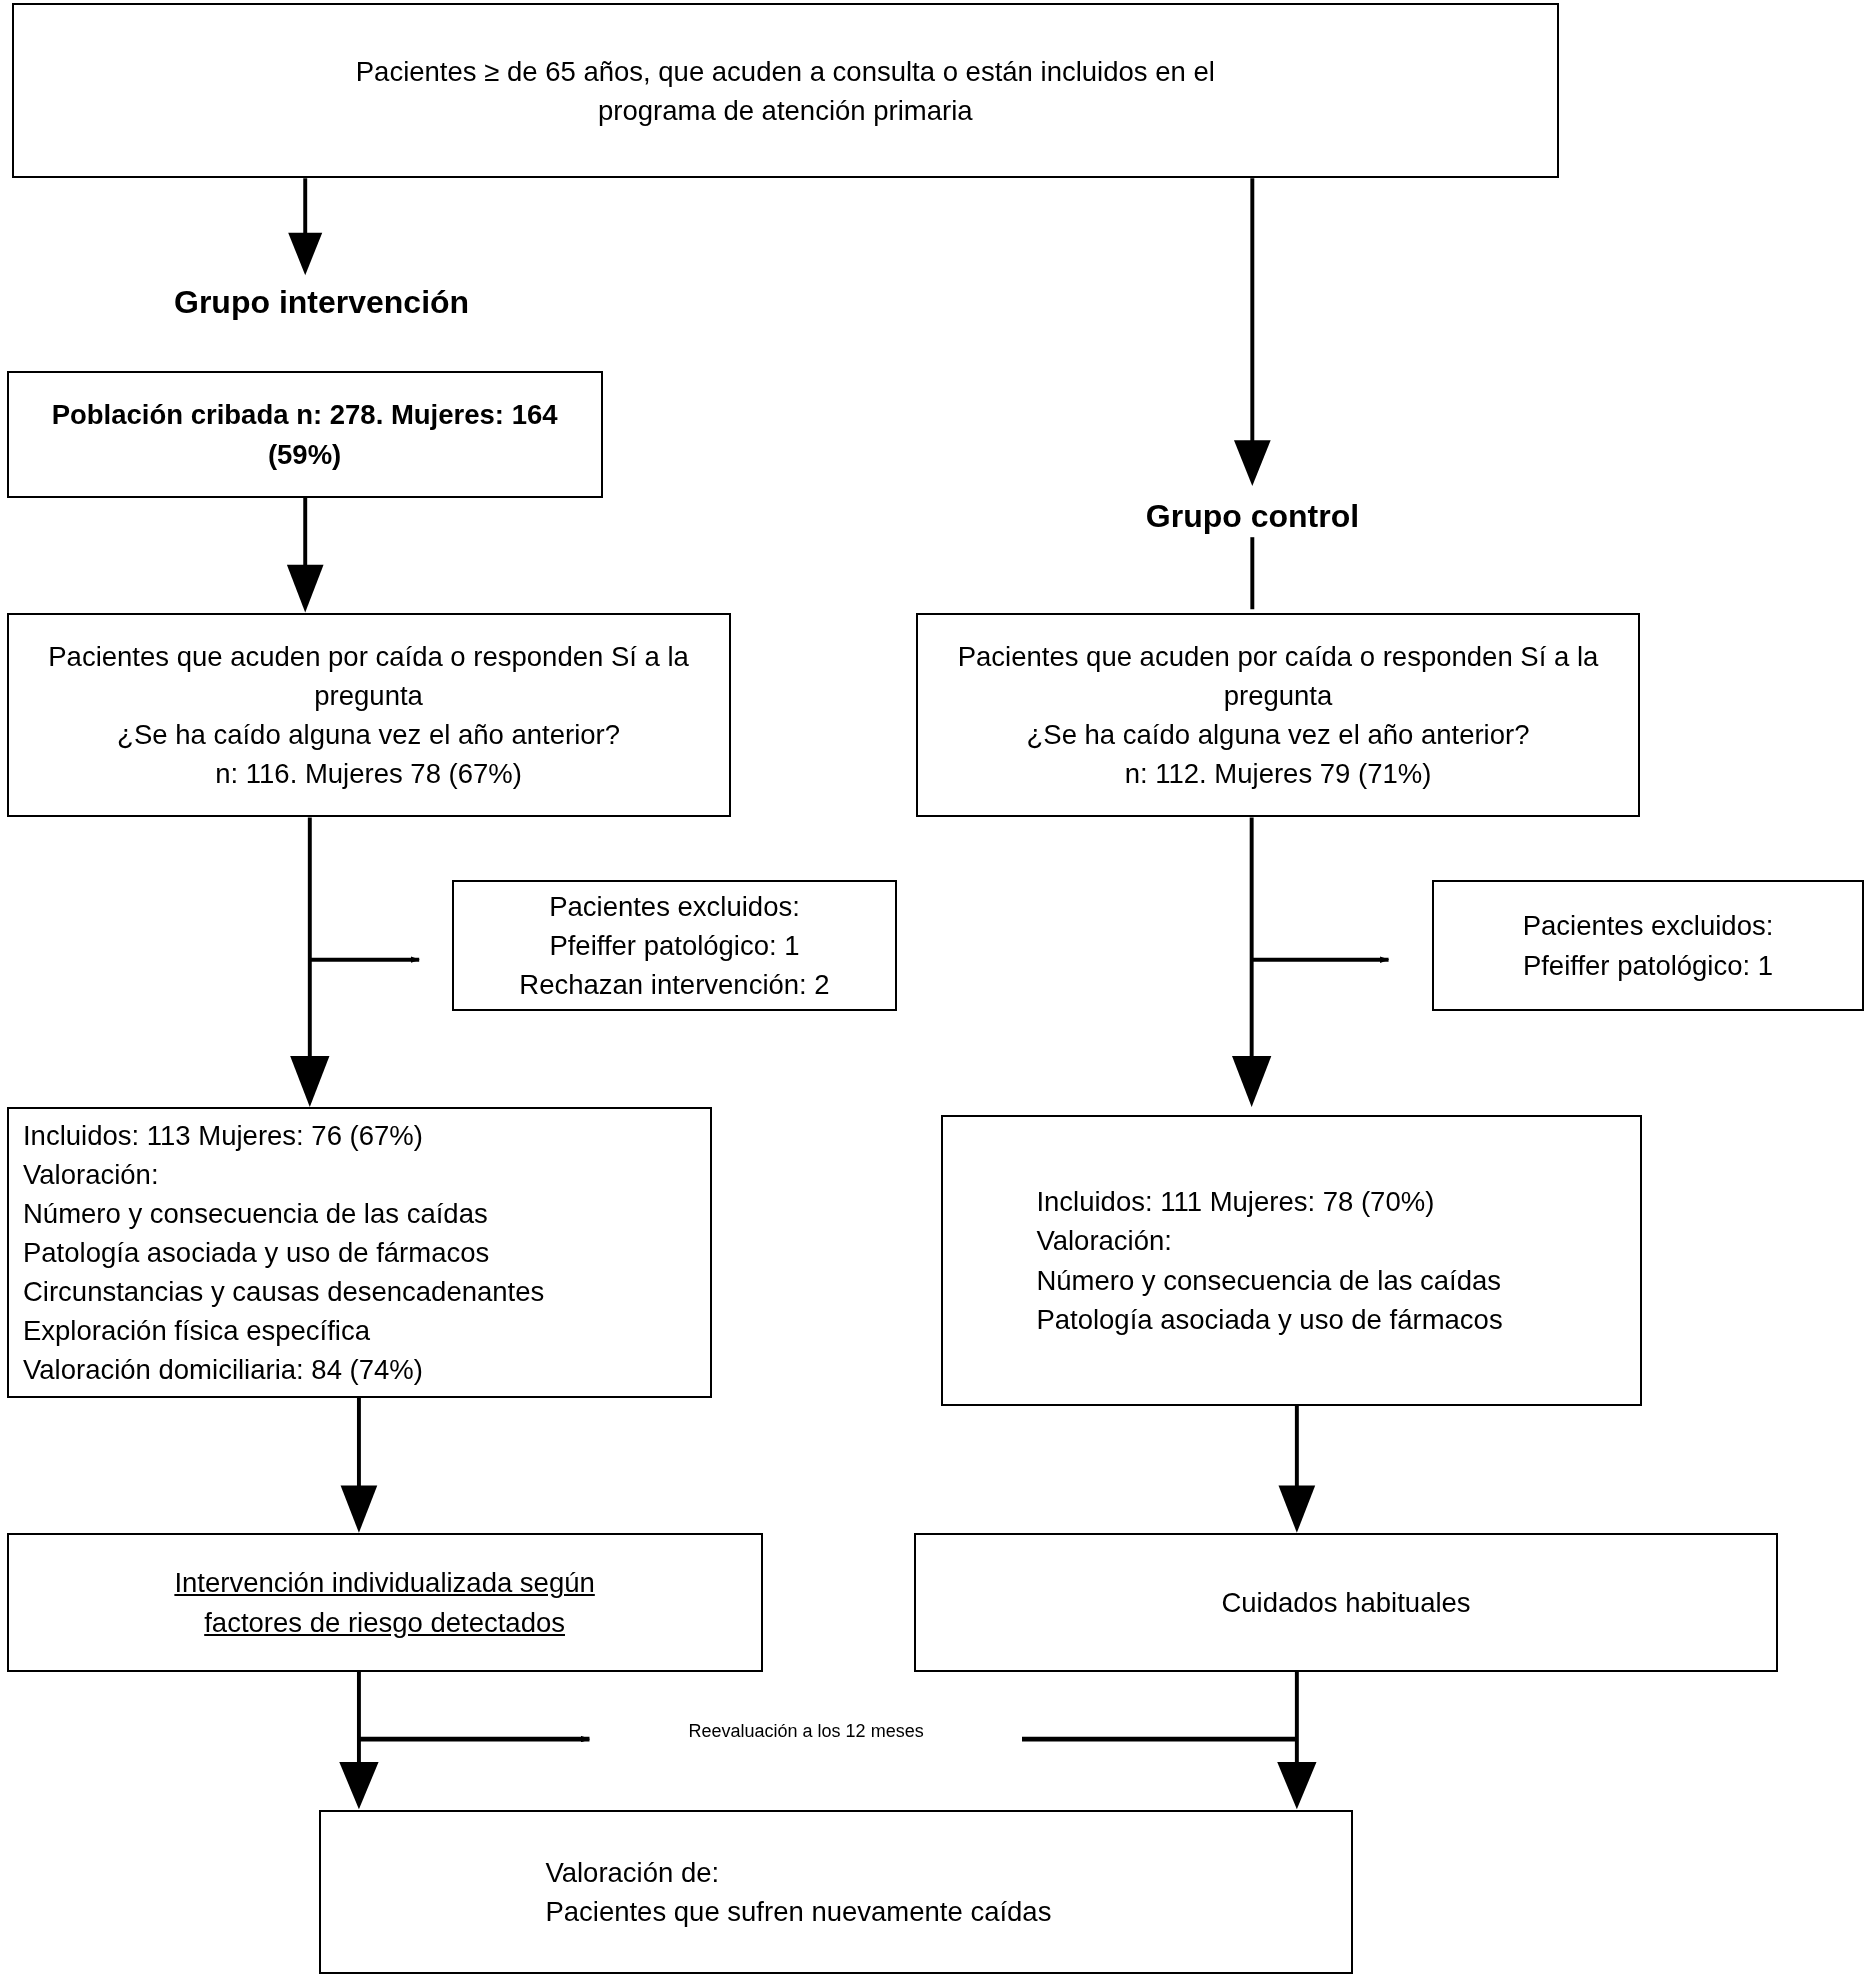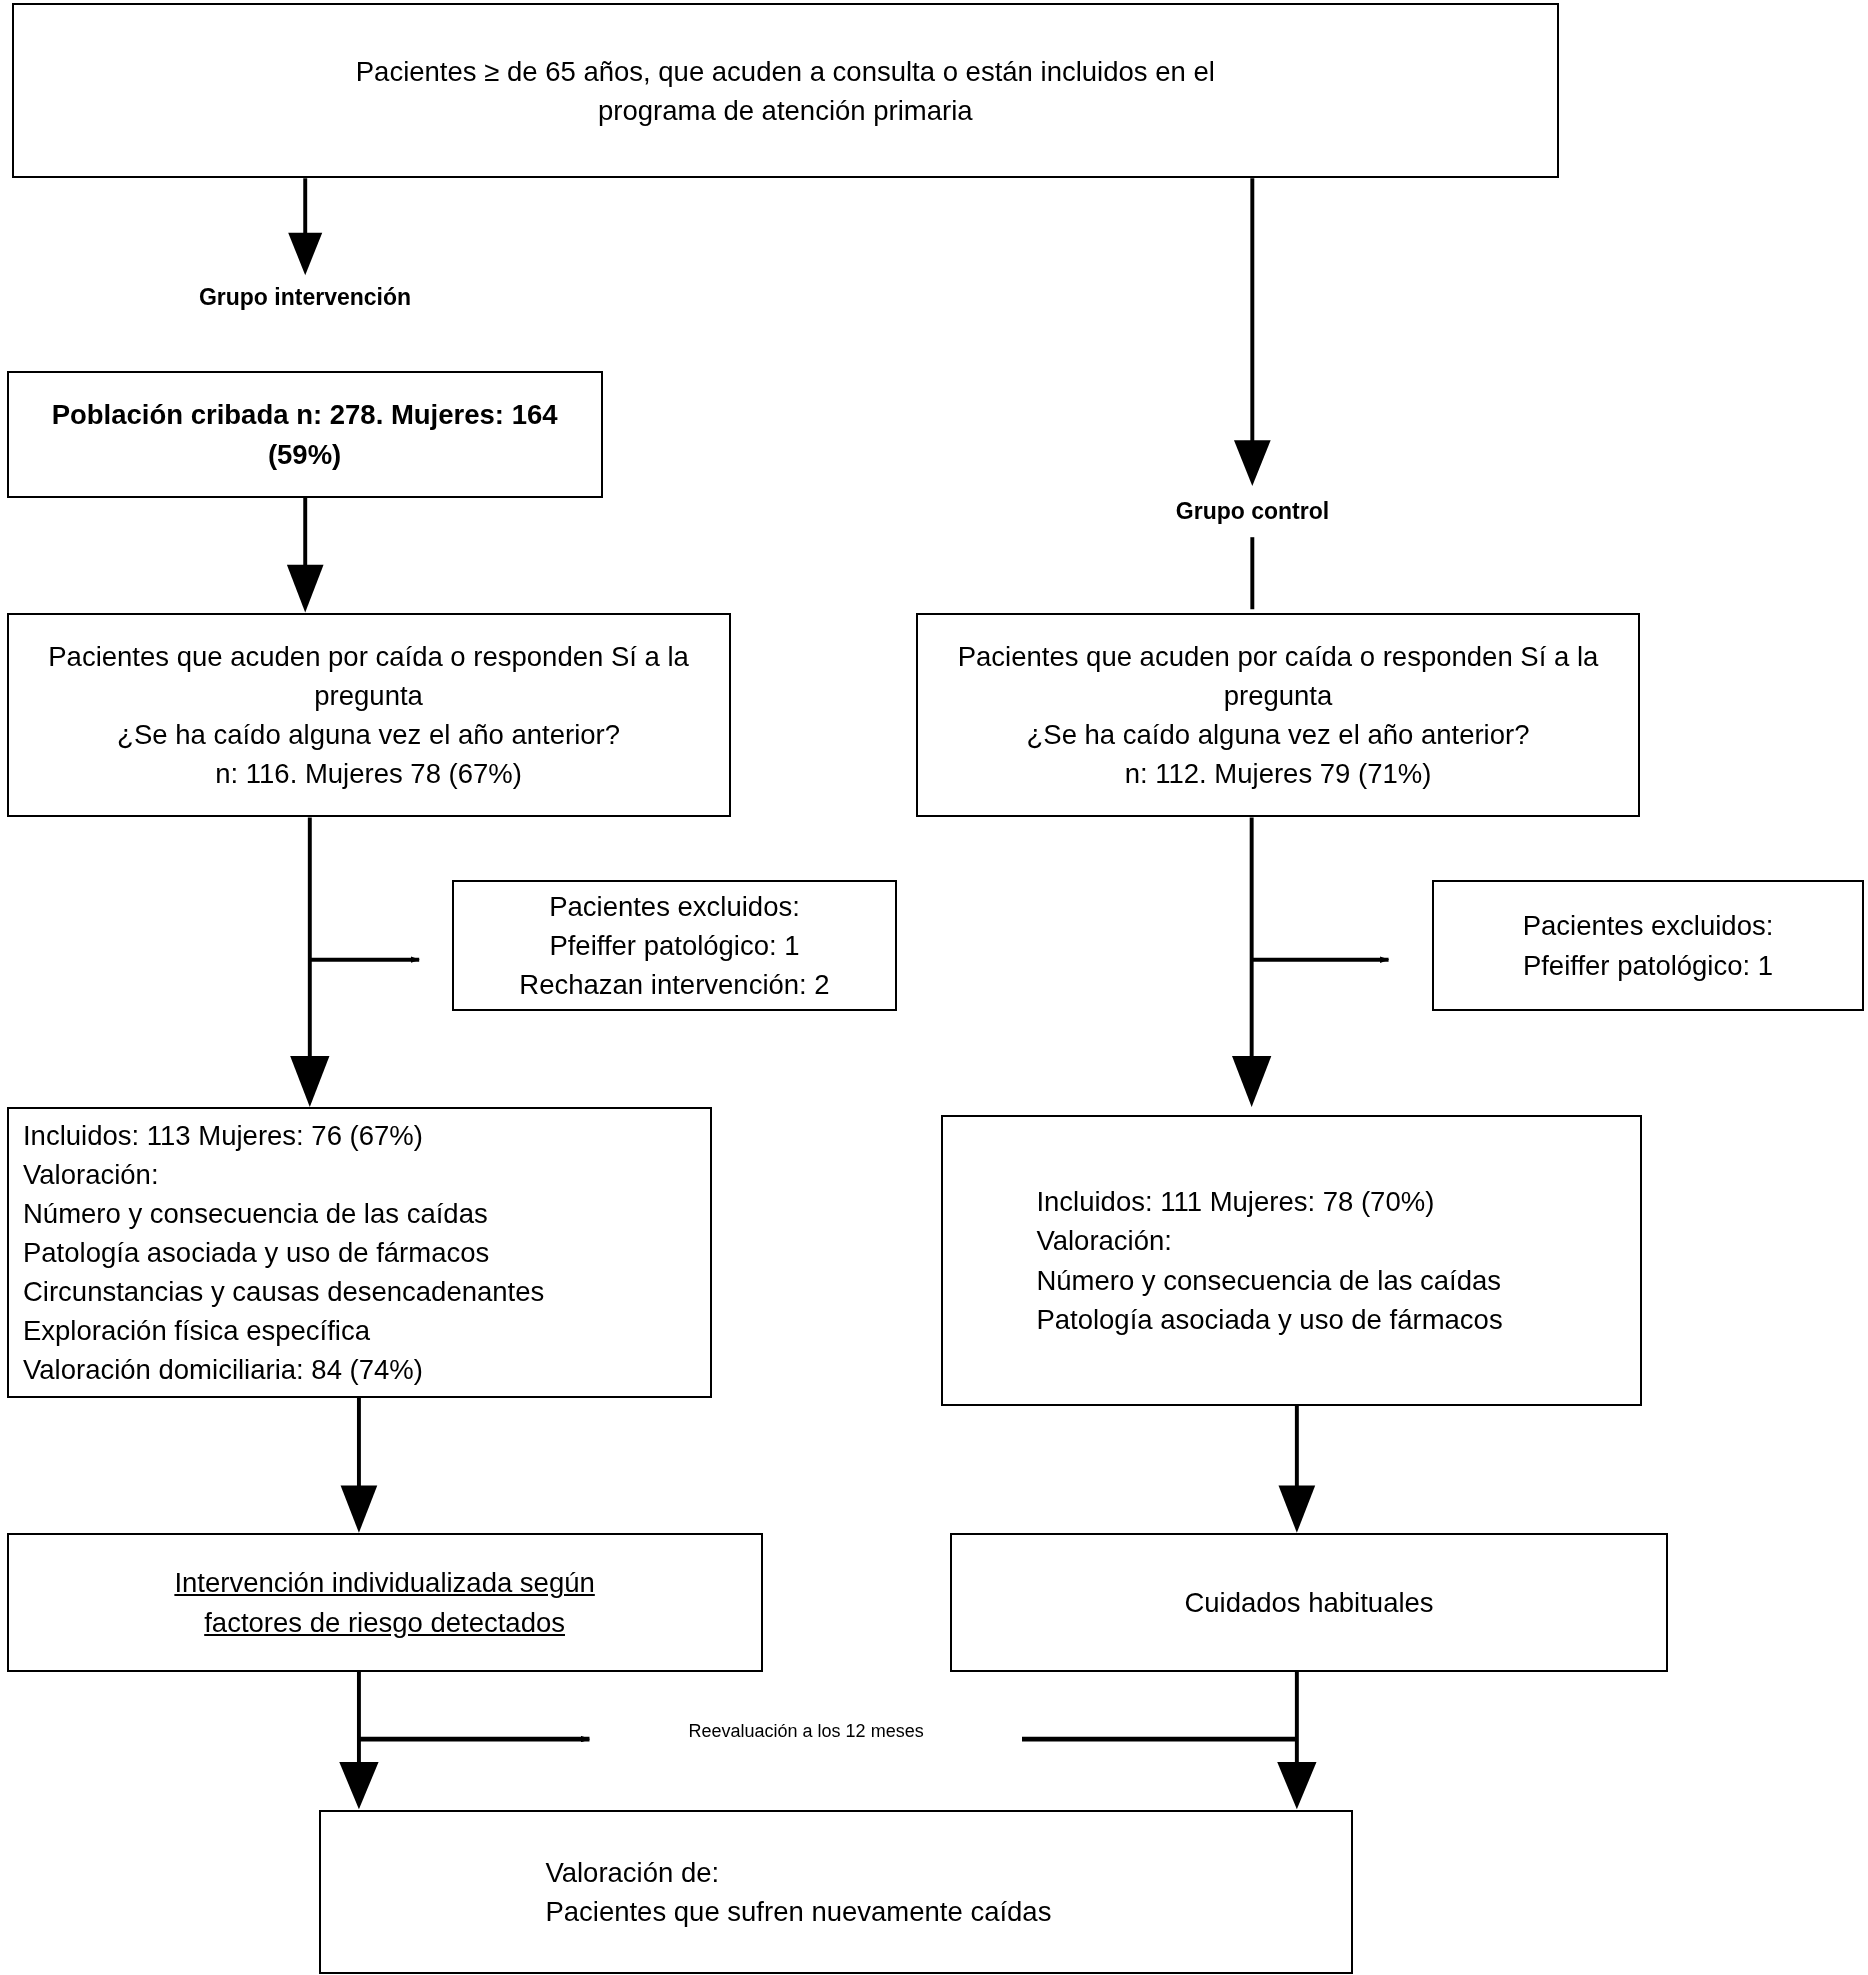--- a/index.html
+++ b/index.html
@@ -37,21 +37,21 @@
     font-size: 27.5px;
     line-height: 1.42;
   }
   .node.center { align-items: center; text-align: center; }
   .node.left   { align-items: flex-start; text-align: left; }
   .node .pad   { padding: 0 14.4px; width: 100%; box-sizing: border-box; }
   .line-indent-1 { padding-left: 30px; }
   .line-indent-2 { padding-left: 30px; }
   .group-label {
     position: absolute;
-    font-size: 23px;
+    font-size: 32px;
     font-weight: bold;
     white-space: nowrap;
     text-align: center;
   }
   .edge-label {
     position: absolute;
     font-size: 18px;
     white-space: nowrap;
     background: #ffffff;
     padding: 0 6.6px;
@@ -186,21 +186,21 @@
     <div class="pad">Valoración:</div>
     <div class="pad line-indent-1">Número y consecuencia de las caídas</div>
     <div class="pad line-indent-1">Patología asociada y uso de fármacos</div>
   </div>
 
   <div class="node center" style="left:6.6px; top:1533px; width:756px; height:139px;text-decoration:underline;">
     <div class="pad">Intervención individualizada según</div>
     <div class="pad">factores de riesgo detectados</div>
   </div>
 
-  <div class="node center" style="left:950px; top:1533px; width:718px; height:139px;">
+  <div class="node center" style="left:914px; top:1533px; width:864px; height:139px;">
     <div class="pad">Cuidados habituales</div>
   </div>
 
   <div class="edge-label" style="left:590px; top:1721px; width:419px;">Reevaluación a los 12 meses</div>
 
   <div class="node left" style="left:319px; top:1810px; width:1034px; height:164px; padding-left:210px;">
     <div class="pad">Valoración de:</div>
     <div class="pad line-indent-2">Pacientes que sufren nuevamente caídas</div>
   </div>
 

